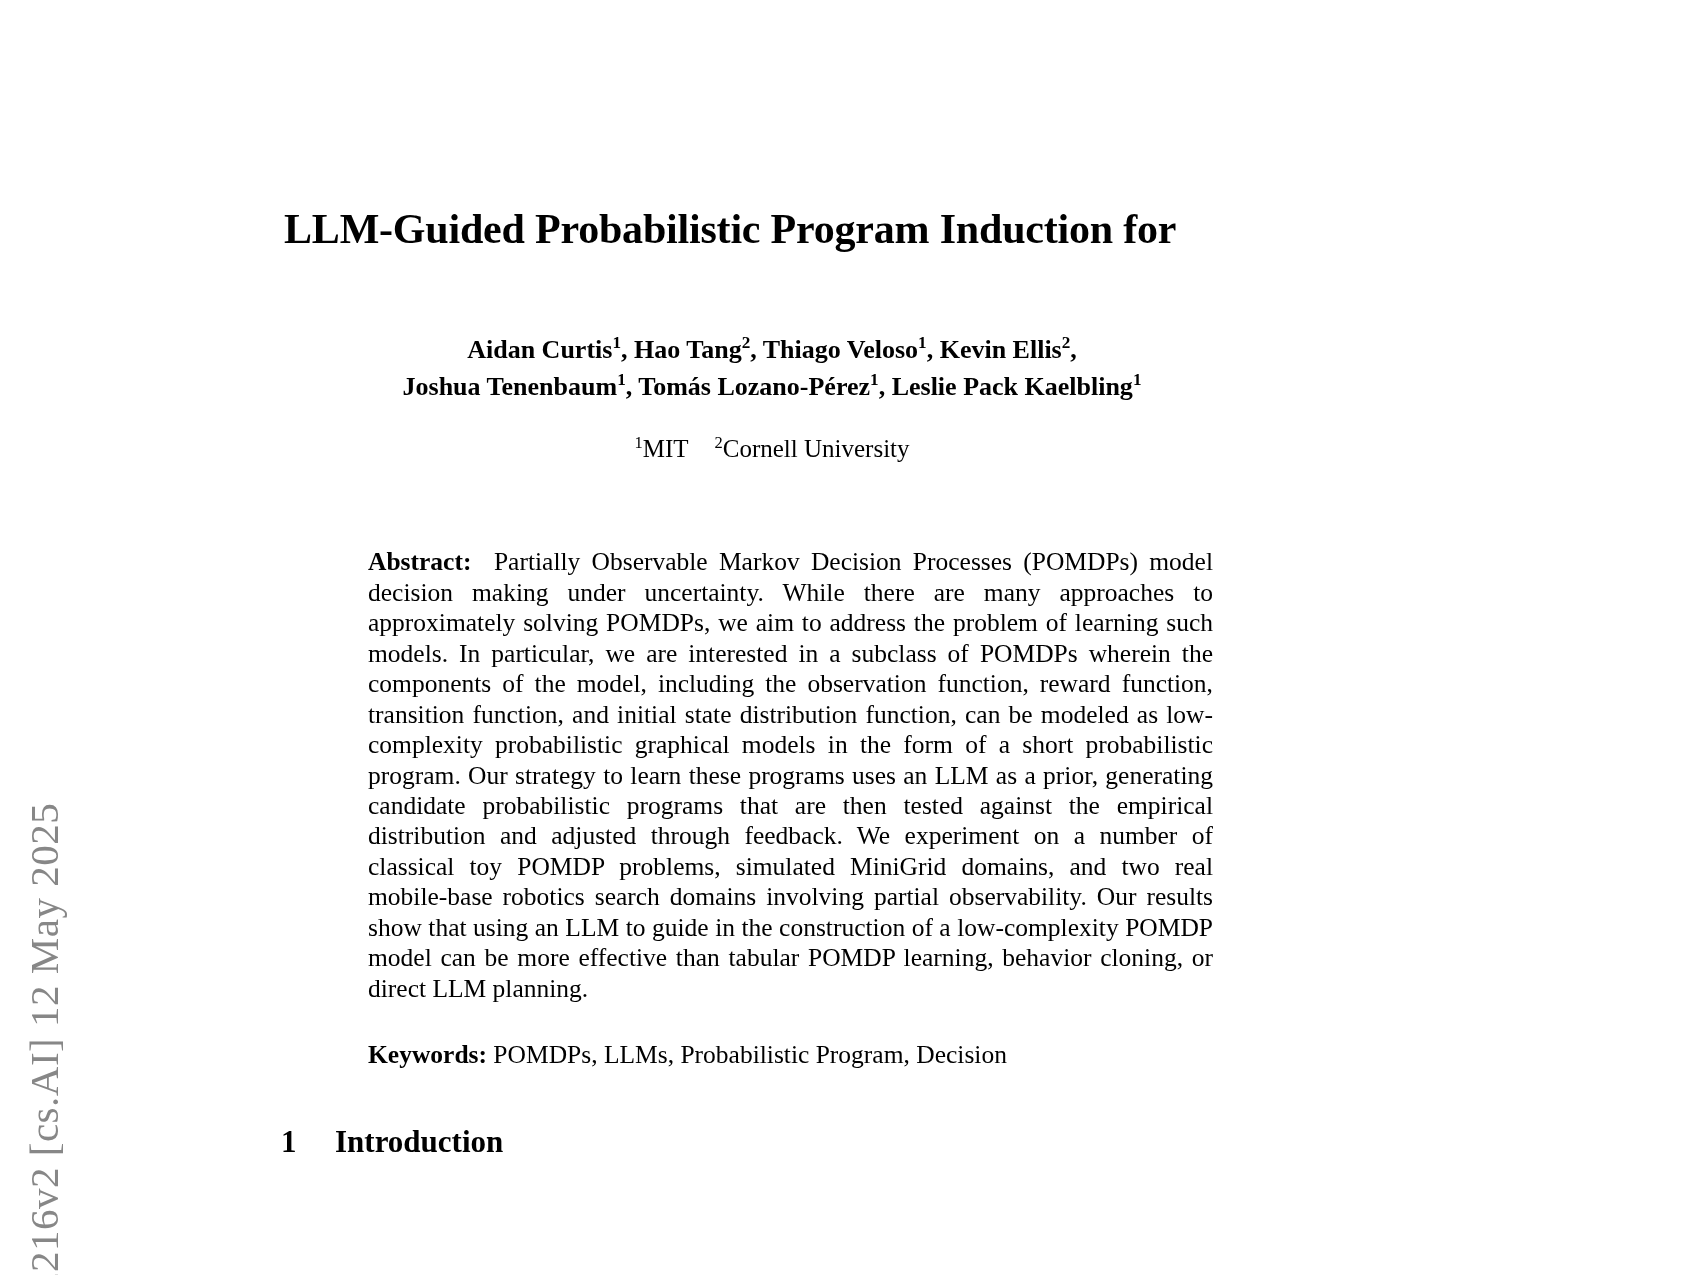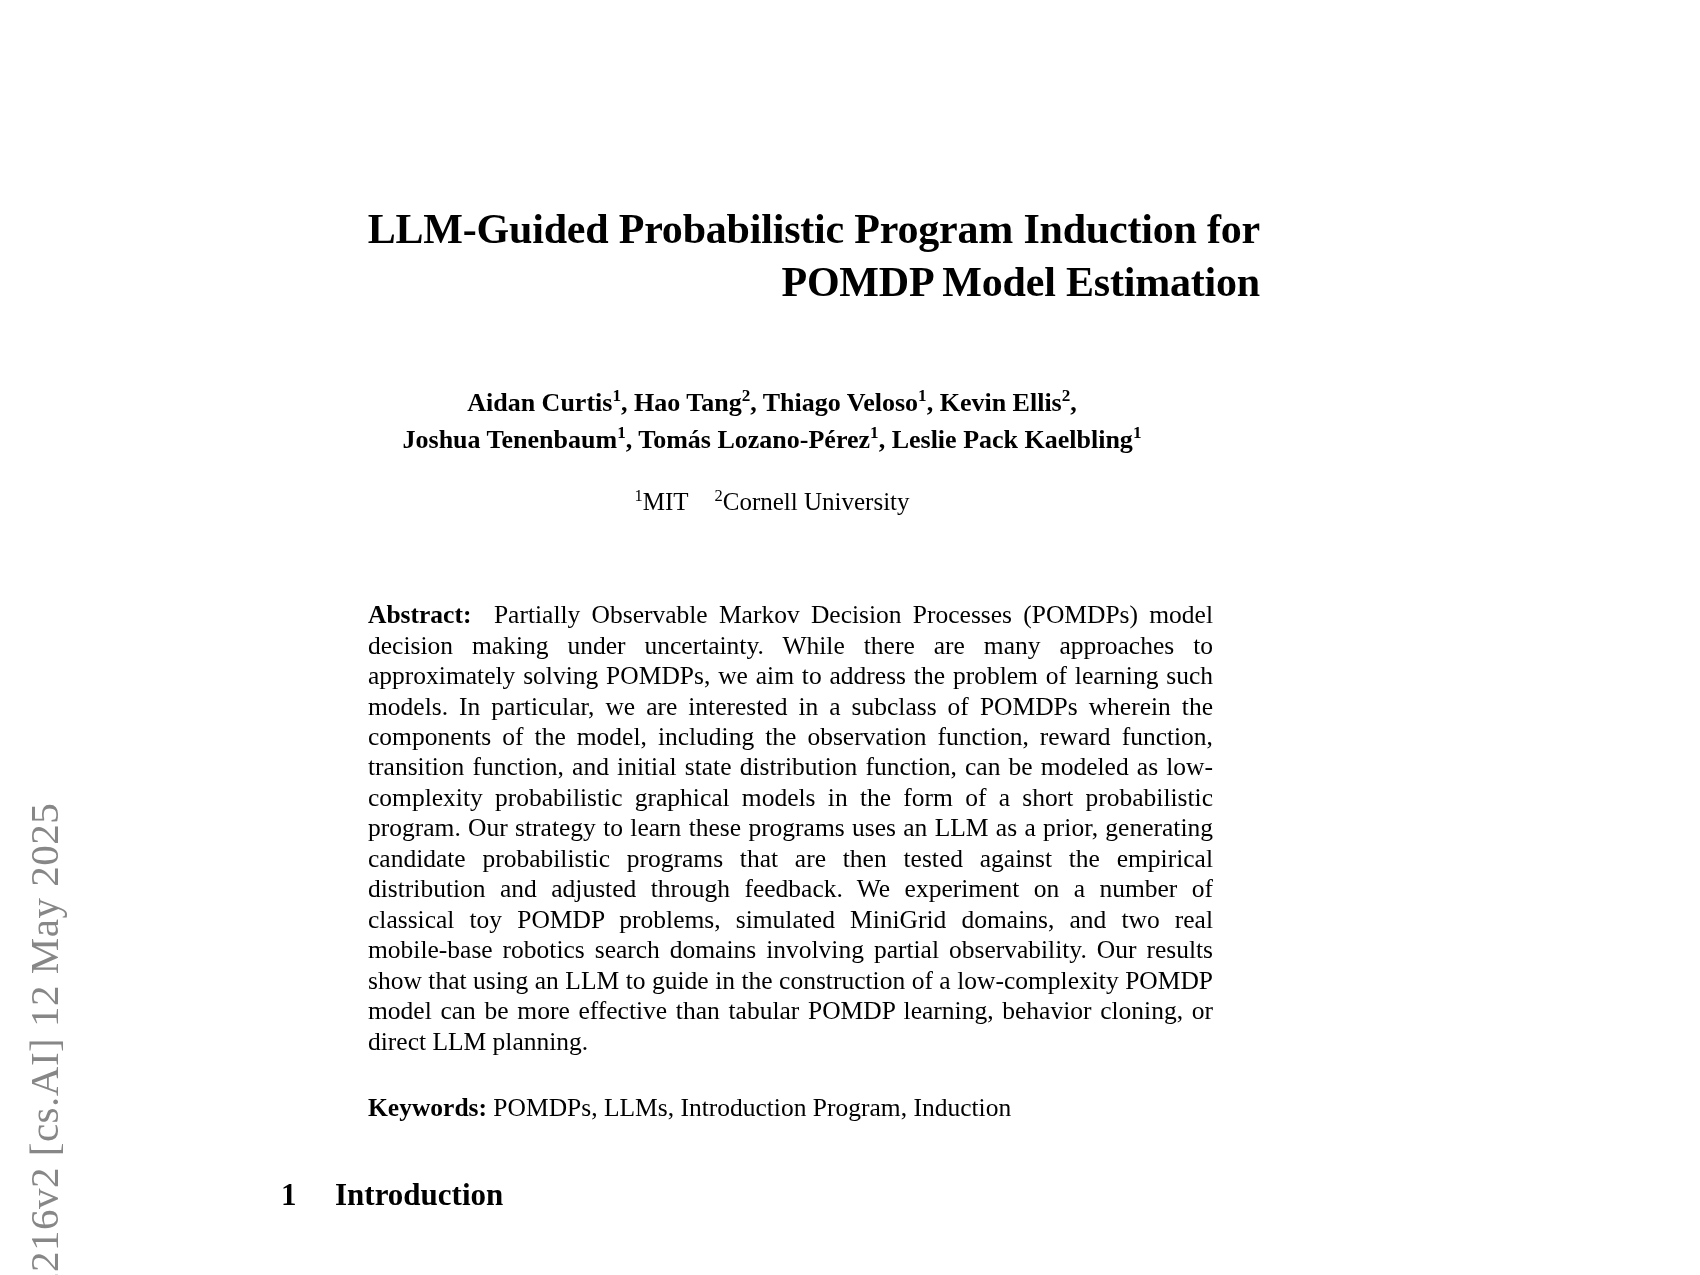--- a/index.html
+++ b/index.html
@@ -52,21 +52,21 @@
     top: 0;
     width: 1000px;
   }
 
   
   #title {
     margin-top: 203px;
     font-size: 42px;
     font-weight: bold;
     line-height: 1.26;
-    text-align: right;
+    text-align: left;
     letter-spacing: -0.2px;
     padding: 0 12px;
   }
 
   
   #authors {
     margin-top: 76px;
     font-size: 26px;
     font-weight: bold;
     line-height: 1.42;
@@ -135,34 +135,33 @@
 
 <div id="arxiv-stamp">
   <div class="stamp-text">2216v2  [cs.AI]  12 May 2025</div>
 </div>
 
 <div id="page">
   <div id="content">
 
     <h1 id="title">
       <span>LLM-Guided Probabilistic Program Induction for</span><br>
-      <span>POMDP Model Estimation</span>
     </h1>
 
     <div id="authors">
       <span>Aidan Curtis</span><sup>1</sup><span>, Hao Tang</span><sup>2</sup><span>, Thiago Veloso</span><sup>1</sup><span>, Kevin Ellis</span><sup>2</sup><span>,</span><br>
       <span>Joshua Tenenbaum</span><sup>1</sup><span>, Tomás Lozano-Pérez</span><sup>1</sup><span>, Leslie Pack Kaelbling</span><sup>1</sup>
     </div>
 
     <div id="affiliations">
       <sup>1</sup><span>MIT</span><span class="aff-gap"></span><sup>2</sup><span>Cornell University</span>
     </div>
 
     <div id="abstract-block">
       <p id="abstract-para"><span id="abstract-label">Abstract:</span><span>Partially Observable Markov Decision Processes (POMDPs) model decision making under uncertainty. While there are many approaches to approximately solving POMDPs, we aim to address the problem of learning such models. In particular, we are interested in a subclass of POMDPs wherein the components of the model, including the observation function, reward function, transition function, and initial state distribution function, can be modeled as low-complexity probabilistic graphical models in the form of a short probabilistic program. Our strategy to learn these programs uses an LLM as a prior, generating candidate probabilistic programs that are then tested against the empirical distribution and adjusted through feedback. We experiment on a number of classical toy POMDP problems, simulated MiniGrid domains, and two real mobile-base robotics search domains involving partial observability. Our results show that using an LLM to guide in the construction of a low-complexity POMDP model can be more effective than tabular POMDP learning, behavior cloning, or direct LLM planning.</span></p>
 
-      <p id="keywords-para"><span id="keywords-label">Keywords:</span><span>POMDPs, LLMs, Introduction Program, Induction</span></p>
+      <p id="keywords-para"><span id="keywords-label">Keywords:</span><span>POMDPs, LLMs, Probabilistic Program, Decision</span></p>
     </div>
 
     <h2 id="section-intro"><span class="sec-num">1</span><span>Introduction</span></h2>
 
   </div>
 </div>
 
 </body></html>

